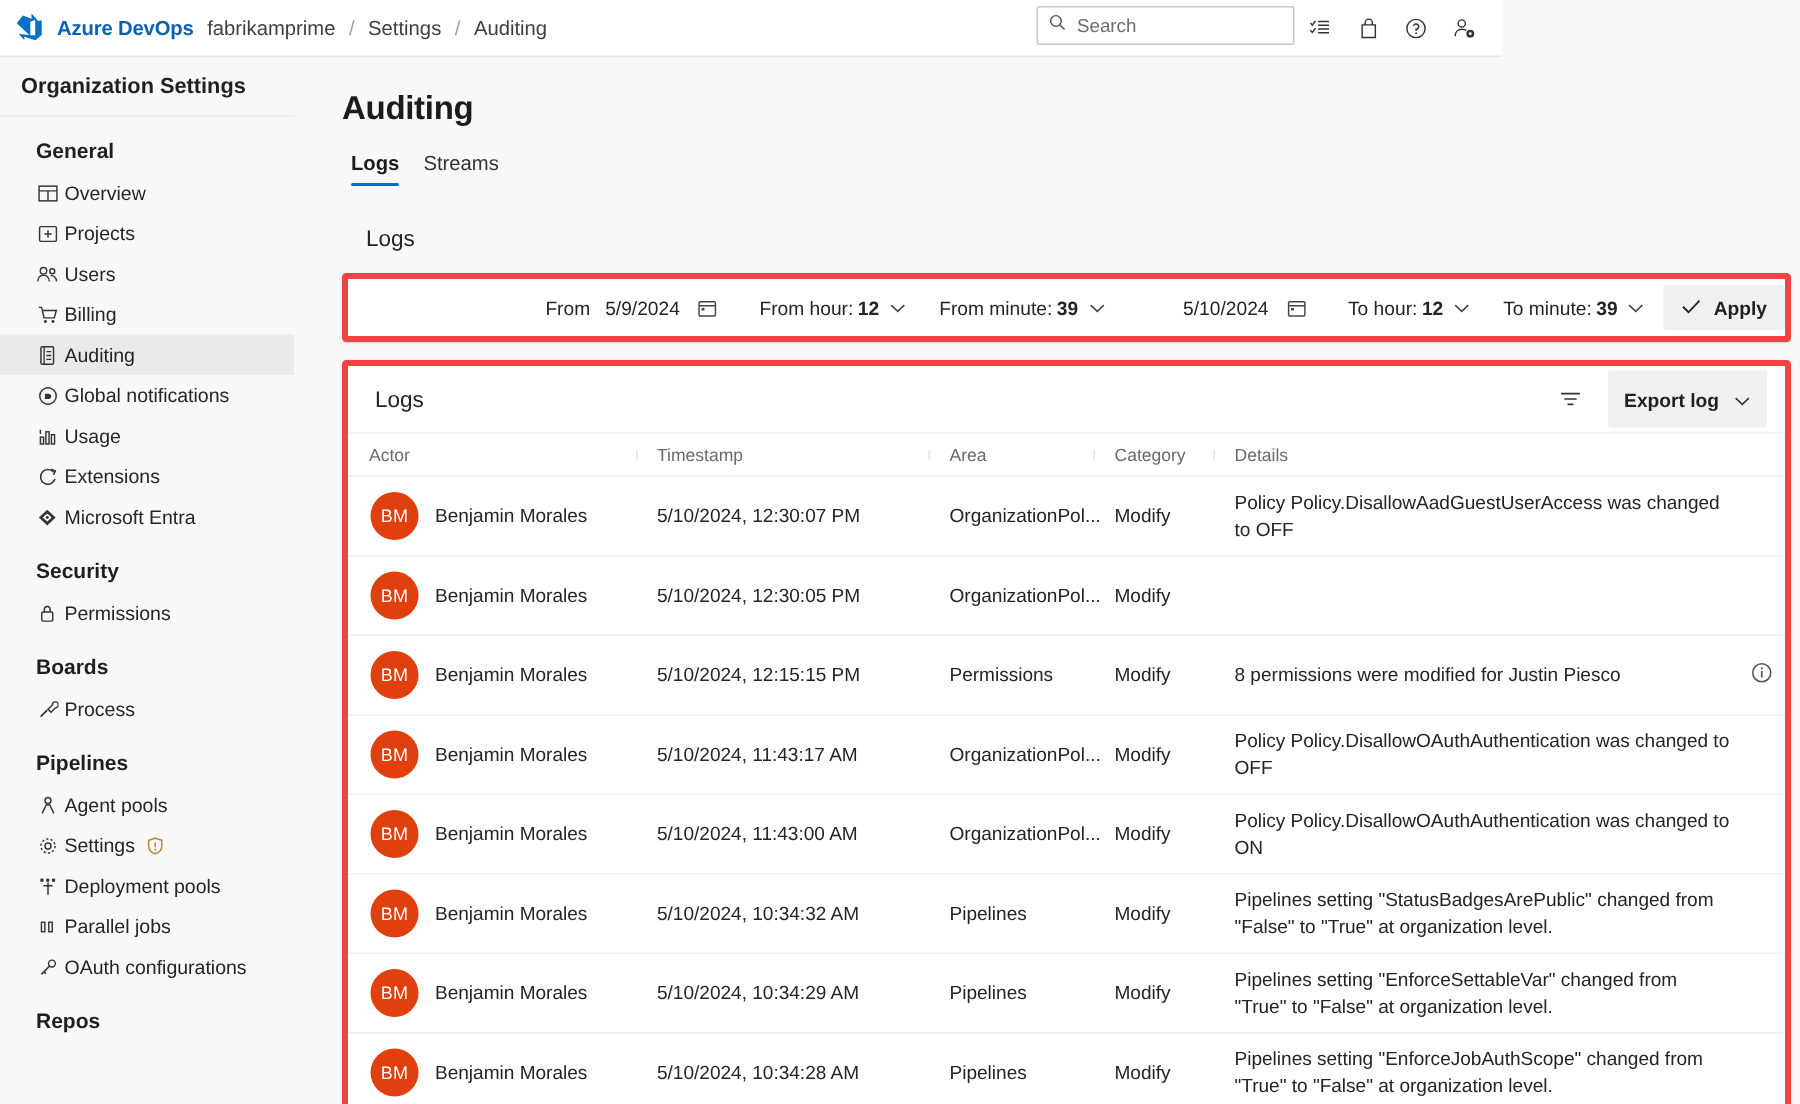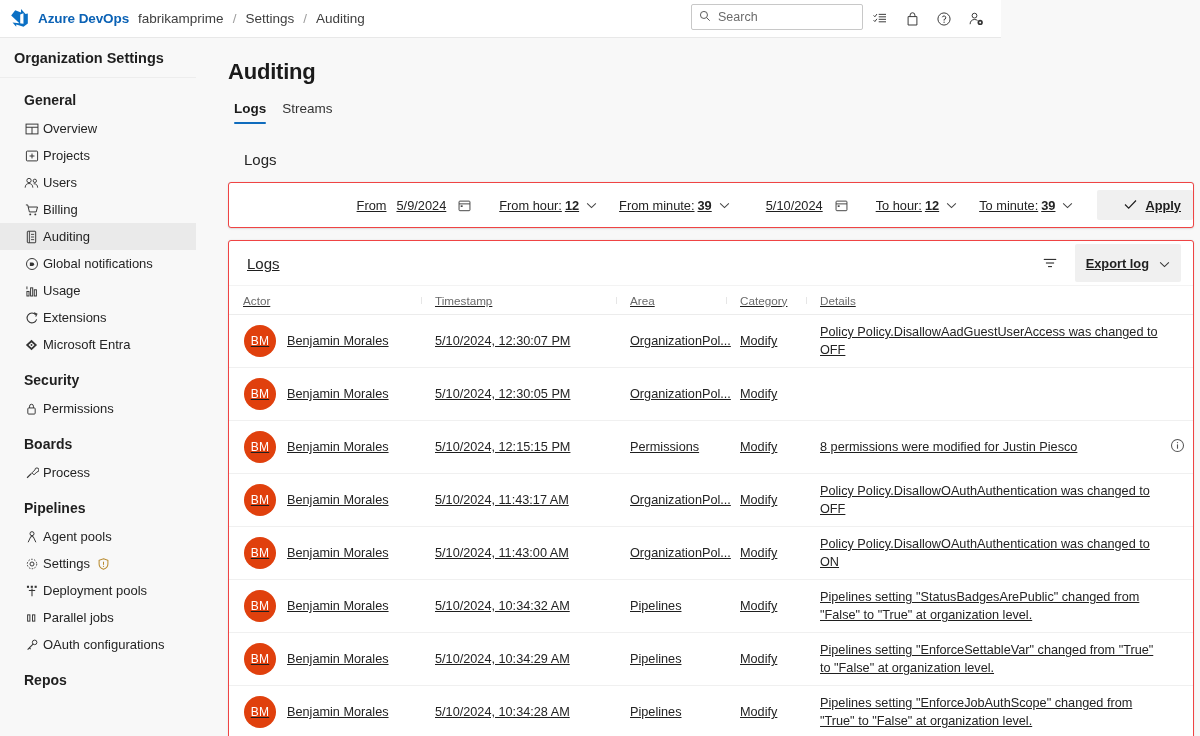--- a/index.html
+++ b/index.html
@@ -111,44 +111,43 @@
     height: 2px; background: #0f6cbd; border-radius: 1px;
   }
 
   .logs-label {
     font-size: 15px; color: #242424;
     padding: 27px 0 0 48px;
   }
 
   .card {
     background: #fff;
-    border: 1px solid #ef4444;
+    border: 4px solid #ef4444;
     border-radius: 3px;
     box-shadow: 0 0.6px 1.8px rgba(0,0,0,0.10), 0 0.15px 0.45px rgba(0,0,0,0.07);
     margin: 14px 6px 0 32px;
-    text-decoration: underline;
   }
 
   
   .filterbar {
     height: 46px; display: flex; align-items: center;
     justify-content: flex-end; padding-right: 0; position: relative;
   }
   .fb-group { display: flex; align-items: center; font-size: 12.8px; color: #242424; }
   .fb-label { color: #242424; }
   .fb-strong { font-weight: bold; margin-left: 3px; }
   .fb-date { margin-left: 10px; color: #242424; }
   .cal-ico { margin-left: 12px; display:flex; align-items:center; cursor: pointer; }
   .chev { margin-left: 7px; display:flex; align-items:center; cursor: pointer; }
   .gap28 { width: 28px; }
   .gap22 { width: 22px; }
   .gap36 { width: 36px; }
   .apply-btn {
-    margin-left: 24px; height: 30px; display: flex; align-items: center;
-    gap: 8px; padding: 0 12px 0 27px; background: #f0f0f0;
+    margin-left: 13px; height: 30px; display: flex; align-items: center;
+    gap: 8px; padding: 0 12px 0 12px; background: #f0f0f0;
     font-size: 12.8px; font-weight: bold; color: #1f1f1f; cursor: pointer;
     border-radius: 2px;
   }
 
   
   .table-card { margin-top: 12px; height: 520px; overflow: hidden; position: relative; }
   .tc-head {
     display: flex; align-items: center; height: 44px;
     padding: 0 12px 0 18px;
   }
@@ -483,21 +482,21 @@
       <span class="fb-label">From minute:</span>
       <span class="fb-strong">39</span>
       <span class="chev">
         <svg width="11" height="7" viewBox="0 0 12 8">
             <path d="M1 1.6 L6 6.4 L11 1.6" fill="none" stroke="#444" stroke-width="1.2"></path>
           </svg>
       </span>
     </div>
     <div class="gap36"></div>
     <div class="fb-group">
-      <span class="fb-date" style="margin-left:0">5/10/2024</span>
+      <span class="fb-date" style="margin-left:16px">5/10/2024</span>
       <span class="cal-ico">
         <svg width="13" height="13" viewBox="0 0 16 16">
             <rect x="1.3" y="2.6" width="13.4" height="11.8" rx="1" fill="none" stroke="#444" stroke-width="1.2"></rect>
             <line x1="1.3" y1="6" x2="14.7" y2="6" stroke="#444" stroke-width="1.2"></line>
             <rect x="3.3" y="7.8" width="2.4" height="2" fill="#444"></rect>
           </svg>
       </span>
     </div>
     <div class="gap28"></div>
     <div class="fb-group">

